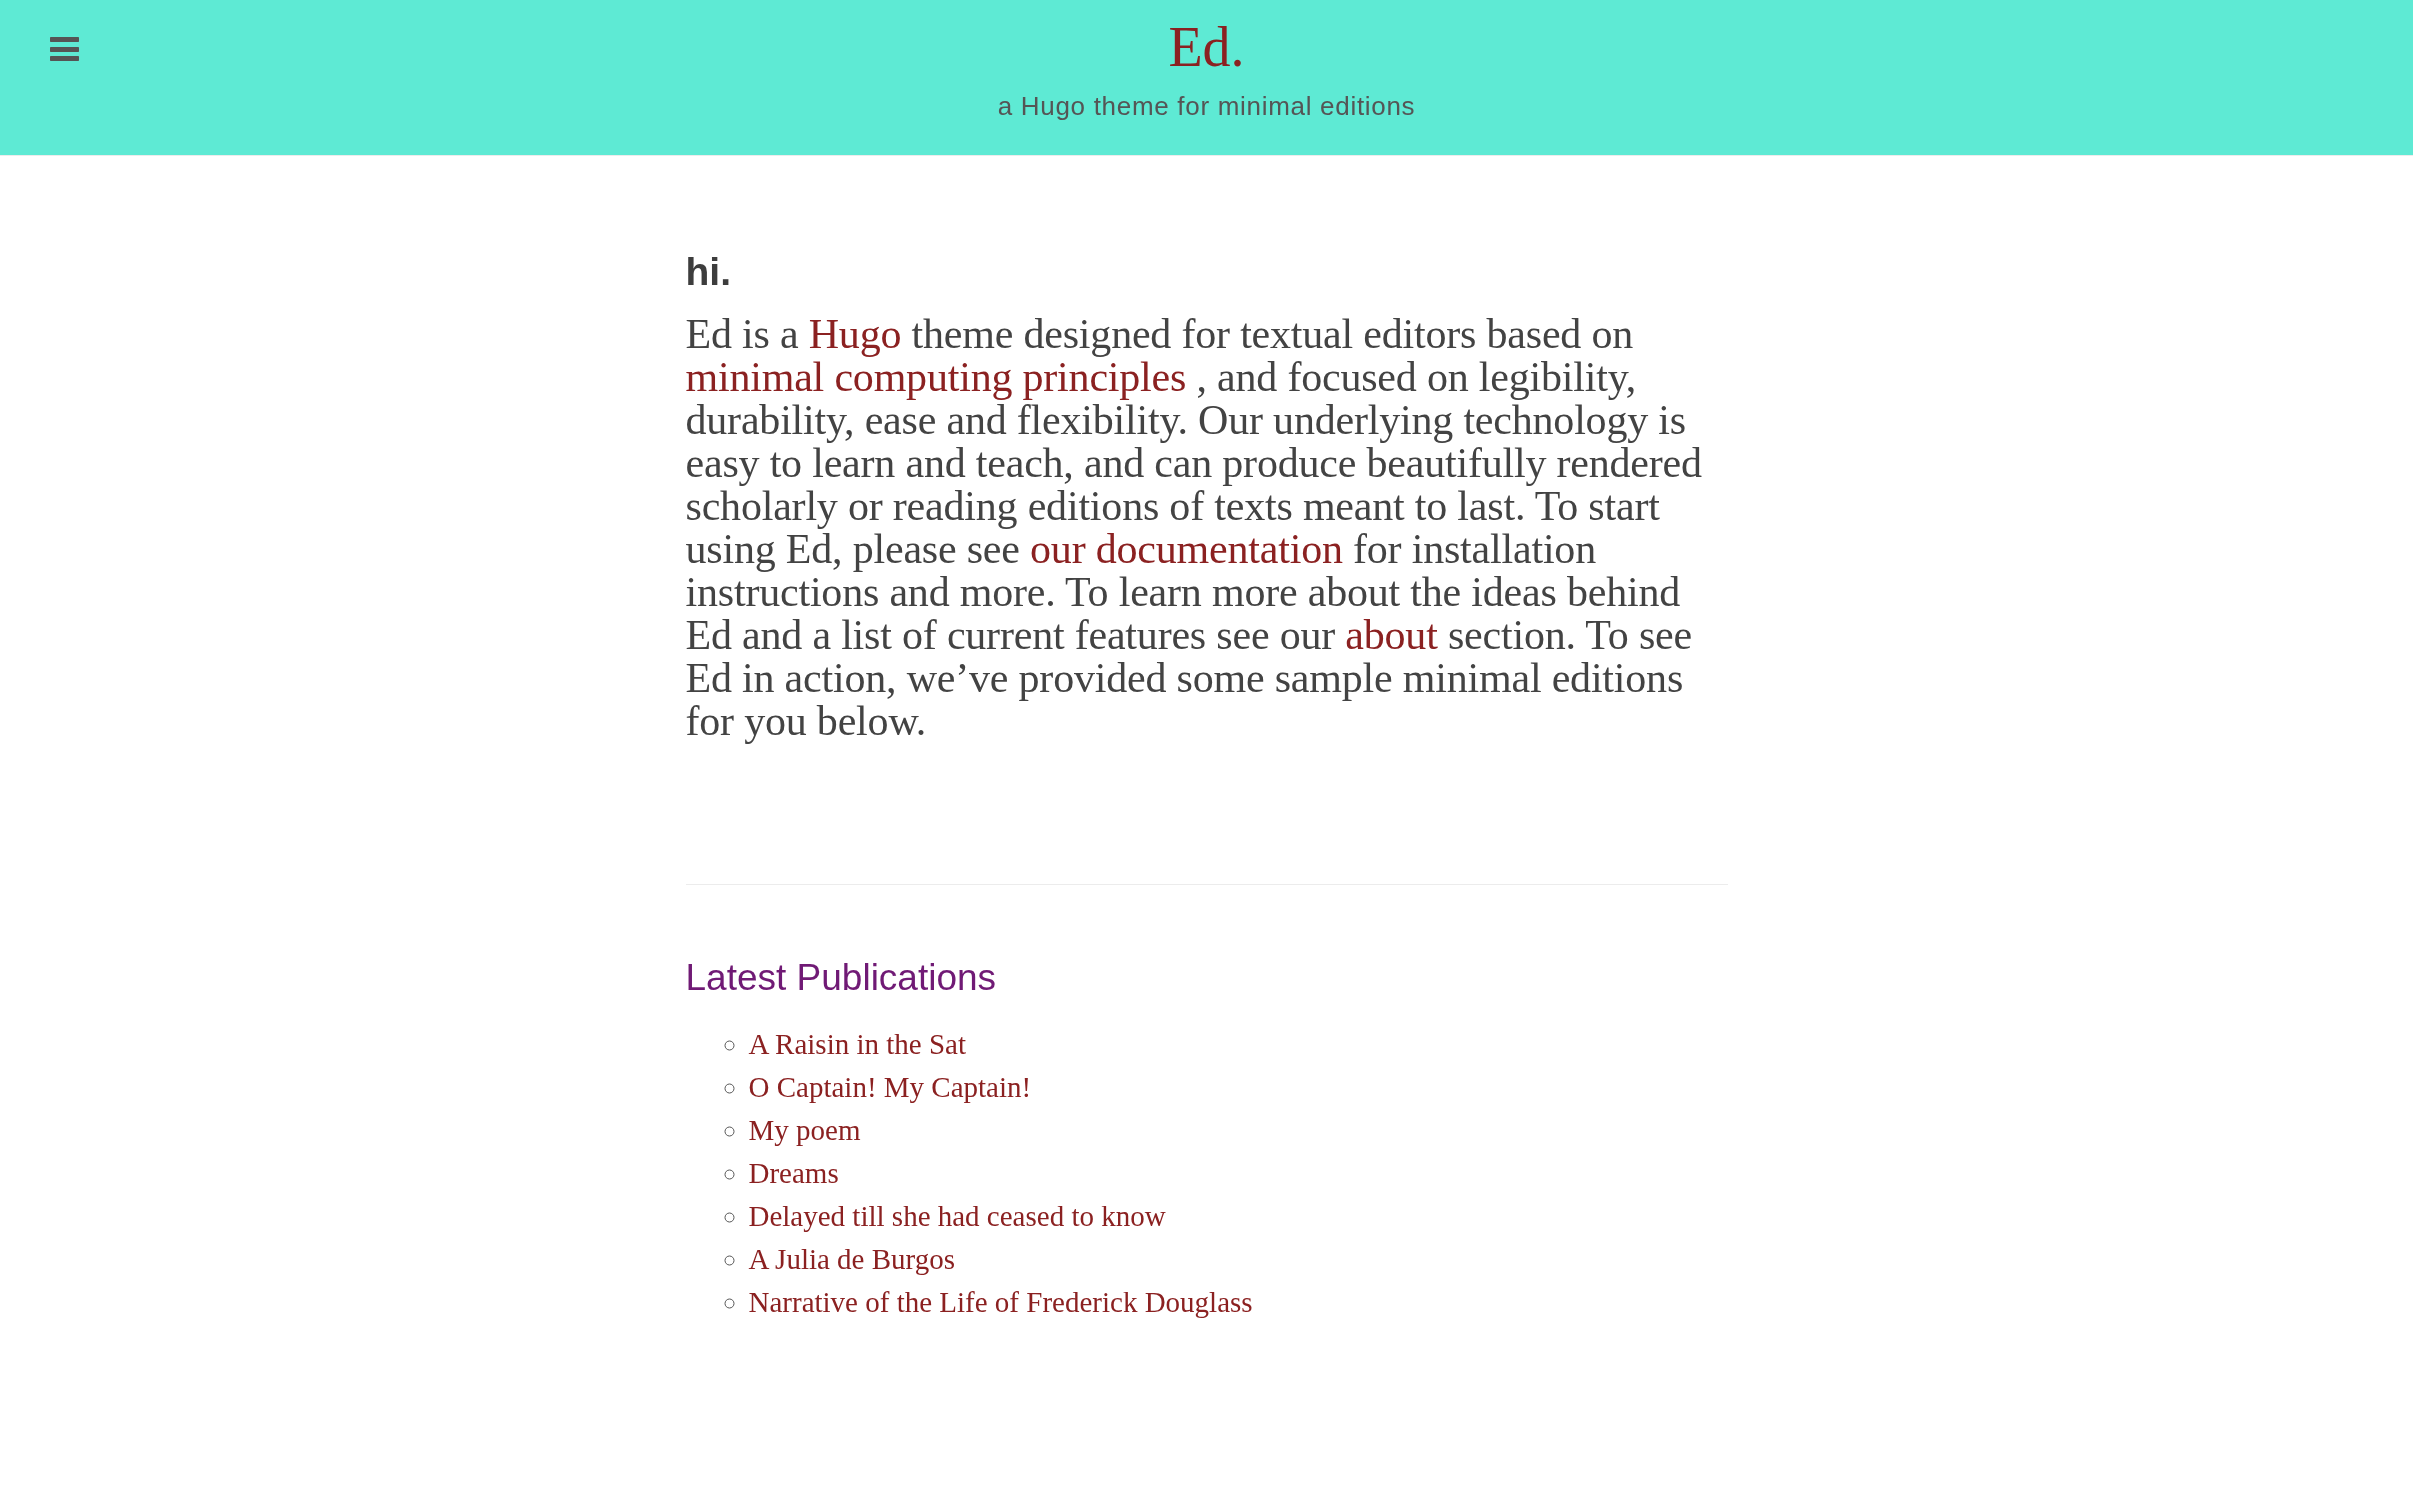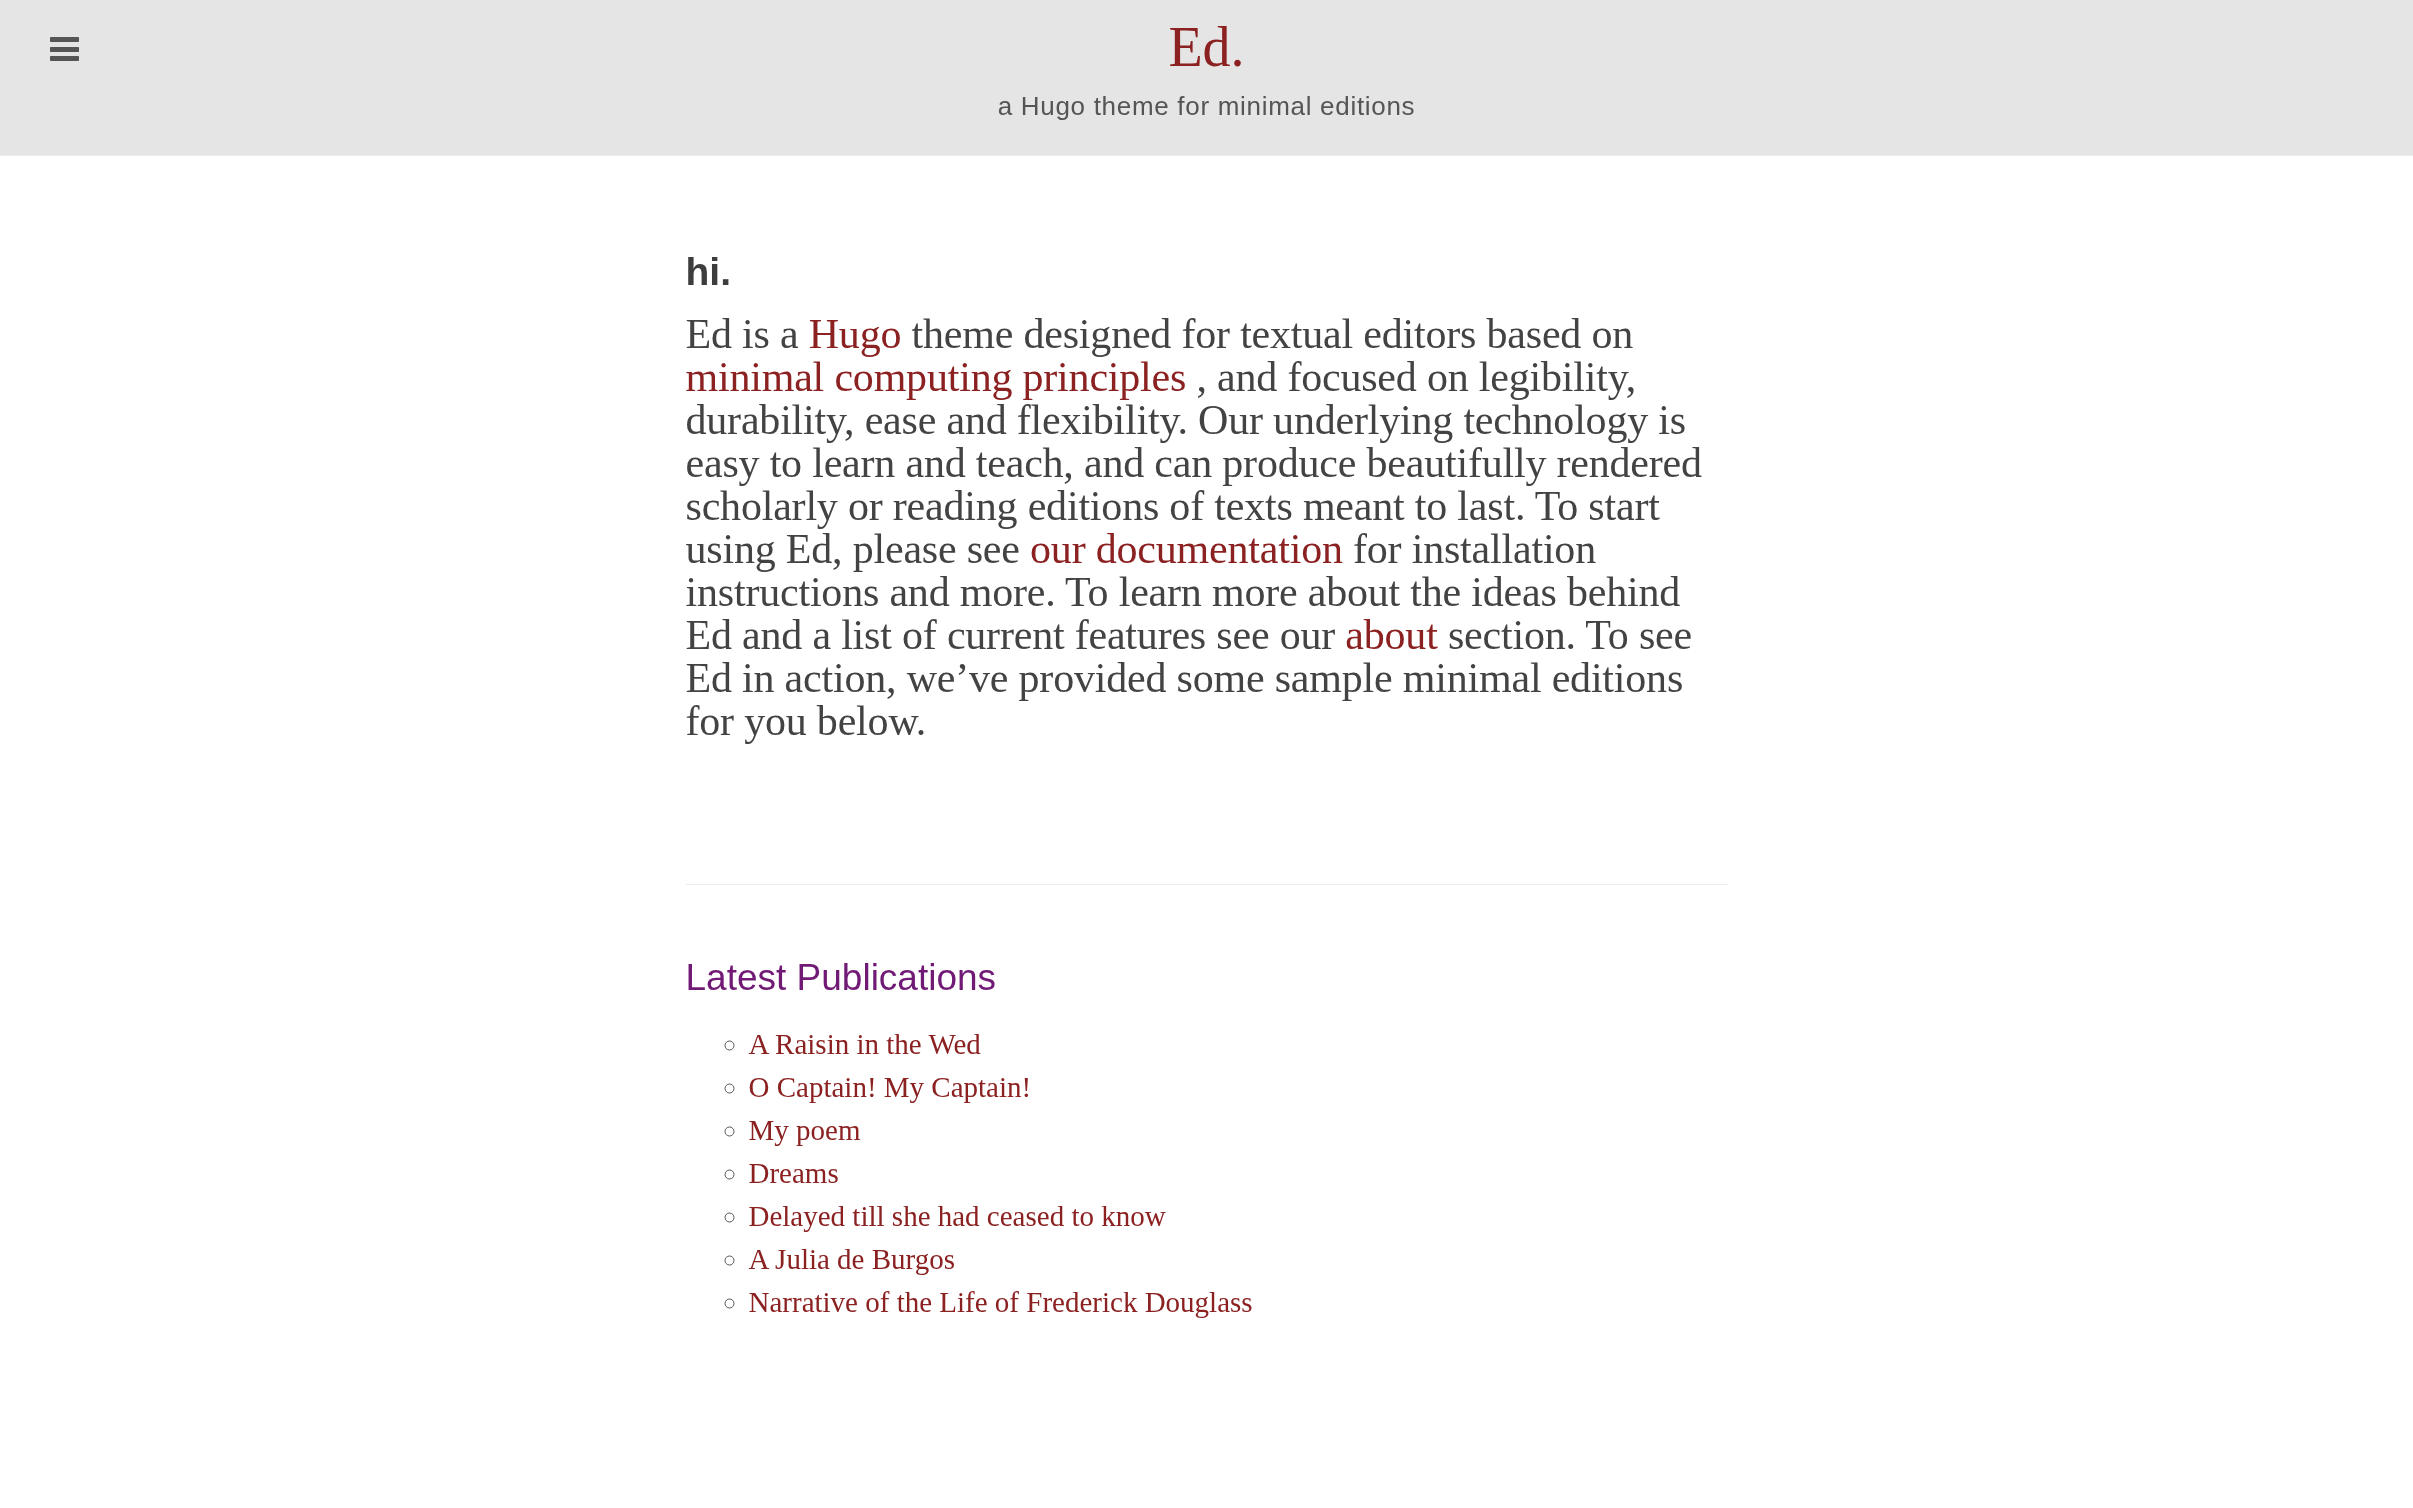--- a/index.html
+++ b/index.html
@@ -10,21 +10,21 @@
     background: #ffffff;
     font-family: "Liberation Serif", serif;
     overflow: hidden;
   }
 
   
   .site-header {
     position: relative;
     width: 100%;
     height: 156px;
-    background: #e5e5e5;
+    background: #5eead4;
     border-bottom: 1.4px solid #ececec;
     text-align: center;
   }
   .menu-toggle {
     position: absolute;
     left: 50px;
     top: 37px;
     width: 29px;
     height: 24px;
     padding: 0;
@@ -134,21 +134,21 @@
 </header>
 
 <main class="content">
   <h1 class="intro-heading">hi.</h1>
   <p class="intro-text"><span>Ed is a </span><a href="#">Hugo</a><span> theme designed for textual editors based on </span><a href="#">minimal computing principles</a><span> , and focused on legibility, durability, ease and flexibility. Our underlying technology is easy to learn and teach, and can produce beautifully rendered scholarly or reading editions of texts meant to last. To start using Ed, please see </span><a href="#">our documentation</a><span> for installation instructions and more. To learn more about the ideas behind Ed and a list of current features see our </span><a href="#">about</a><span> section. To see Ed in action, we’ve provided some sample minimal editions for you below.</span></p>
 
   <hr class="divider">
 
   <h2 class="pubs-heading">Latest Publications</h2>
   <ul class="pub-list">
-    <li><a href="#">A Raisin in the Wed</a></li>
+    <li><a href="#">A Raisin in the Sat</a></li>
     <li><a href="#">O Captain! My Captain!</a></li>
     <li><a href="#">My poem</a></li>
     <li><a href="#">Dreams</a></li>
     <li><a href="#">Delayed till she had ceased to know</a></li>
     <li><a href="#">A Julia de Burgos</a></li>
     <li><a href="#">Narrative of the Life of Frederick Douglass</a></li>
   </ul>
 </main>
 
 

